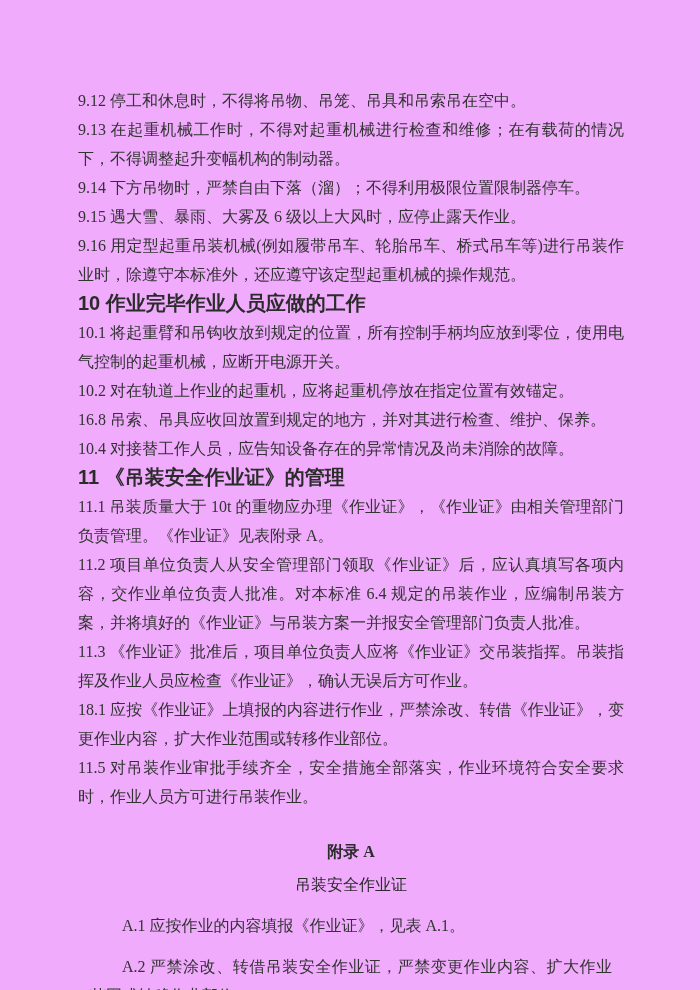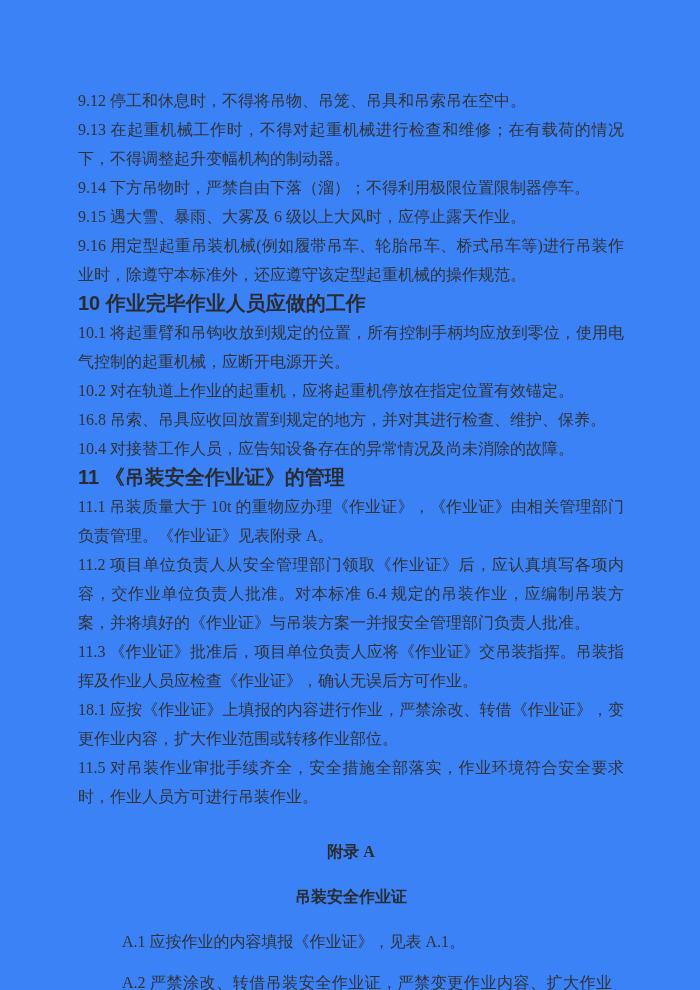--- a/index.html
+++ b/index.html
@@ -4,21 +4,21 @@
 <style>
   html, body {
     margin: 0;
     padding: 0;
     background: #ffffff;
   }
   .page {
     position: relative;
     width: 700px;
     height: 990px;
-    background: #3b82f6;
+    background: #f0abfc;
     box-sizing: border-box;
     padding: 86px 76px 4px 78px;
     font-family: "Liberation Serif", "DejaVu Serif", serif;
     font-size: 16px;
     line-height: 29px;
     color: #333333;
     overflow: hidden;
   }
   .clause {
     margin: 0;
@@ -35,22 +35,22 @@
     font-family: "Liberation Sans", "DejaVu Sans", sans-serif;
   }
   .appendix-title {
     margin: 26px 0 0 0;
     font-weight: 700;
     text-align: center;
     font-family: Liberation Serif, serif;
     color: #2b2b2b;
   }
   .appendix-subtitle {
-    margin: 16px;
-    font-weight: 700;
+    margin: 4px;
+    font-weight: 400;
     text-align: center;
     font-family: "Liberation Sans", "DejaVu Sans", sans-serif;
     color: #2b2b2b;
   }
   .indented {
     margin: 12px;
     text-align: justify;
     text-justify: inter-ideograph;
     text-indent: 2em;
   }

